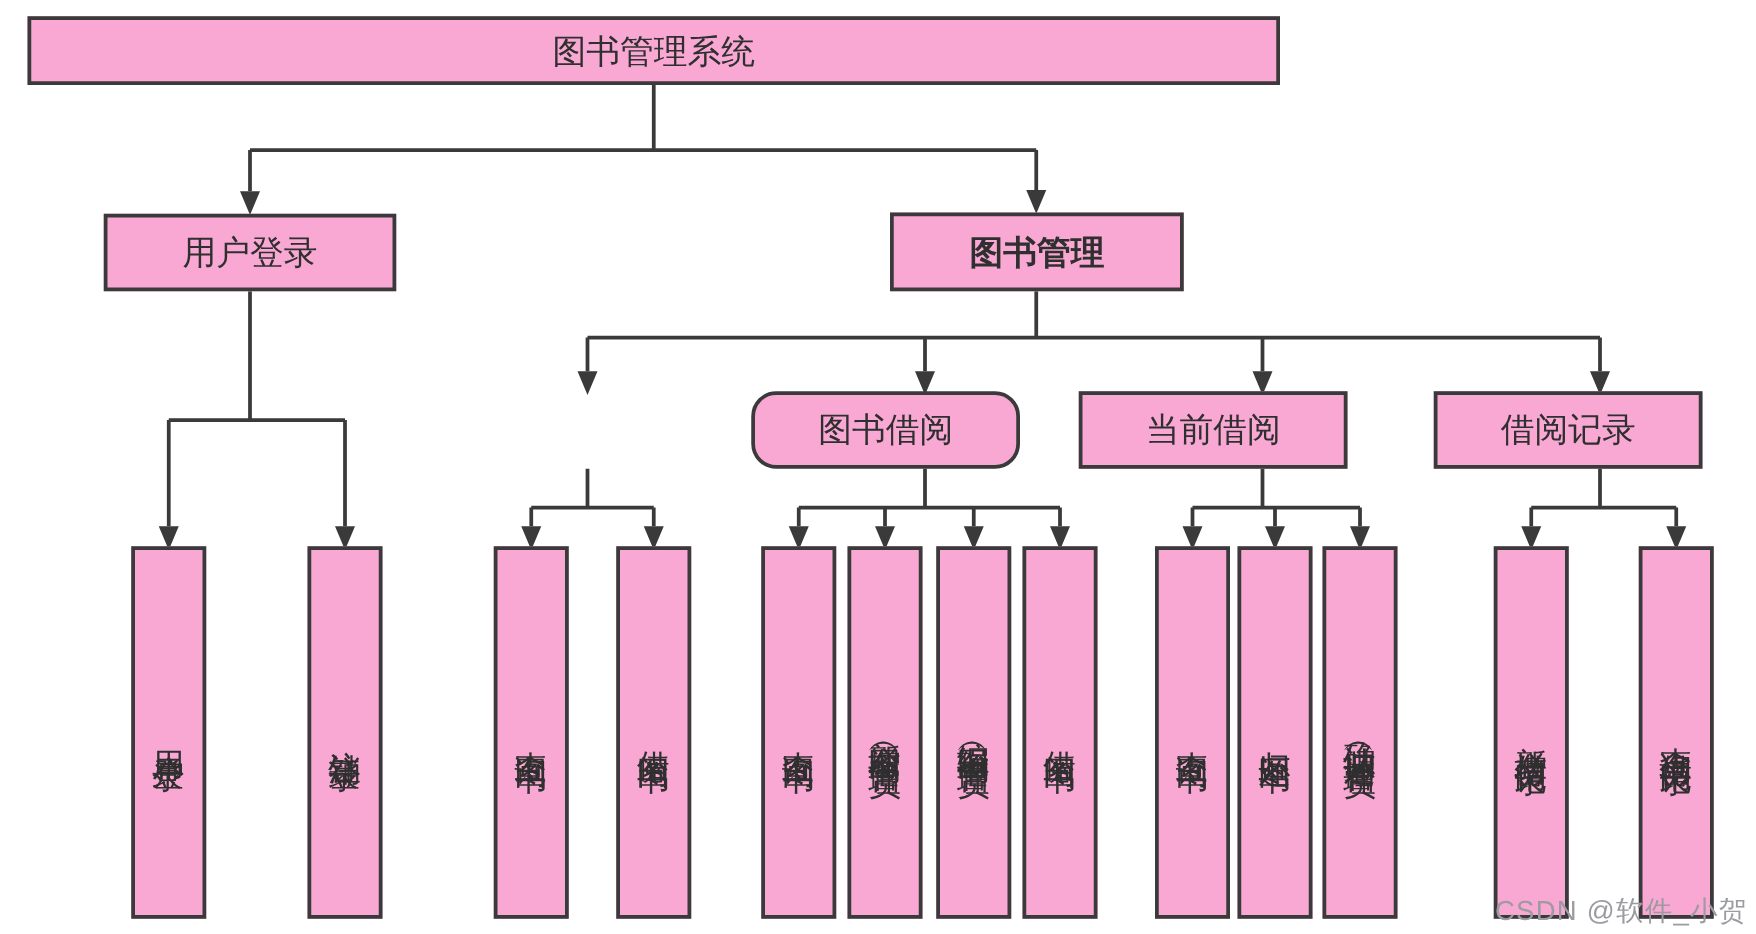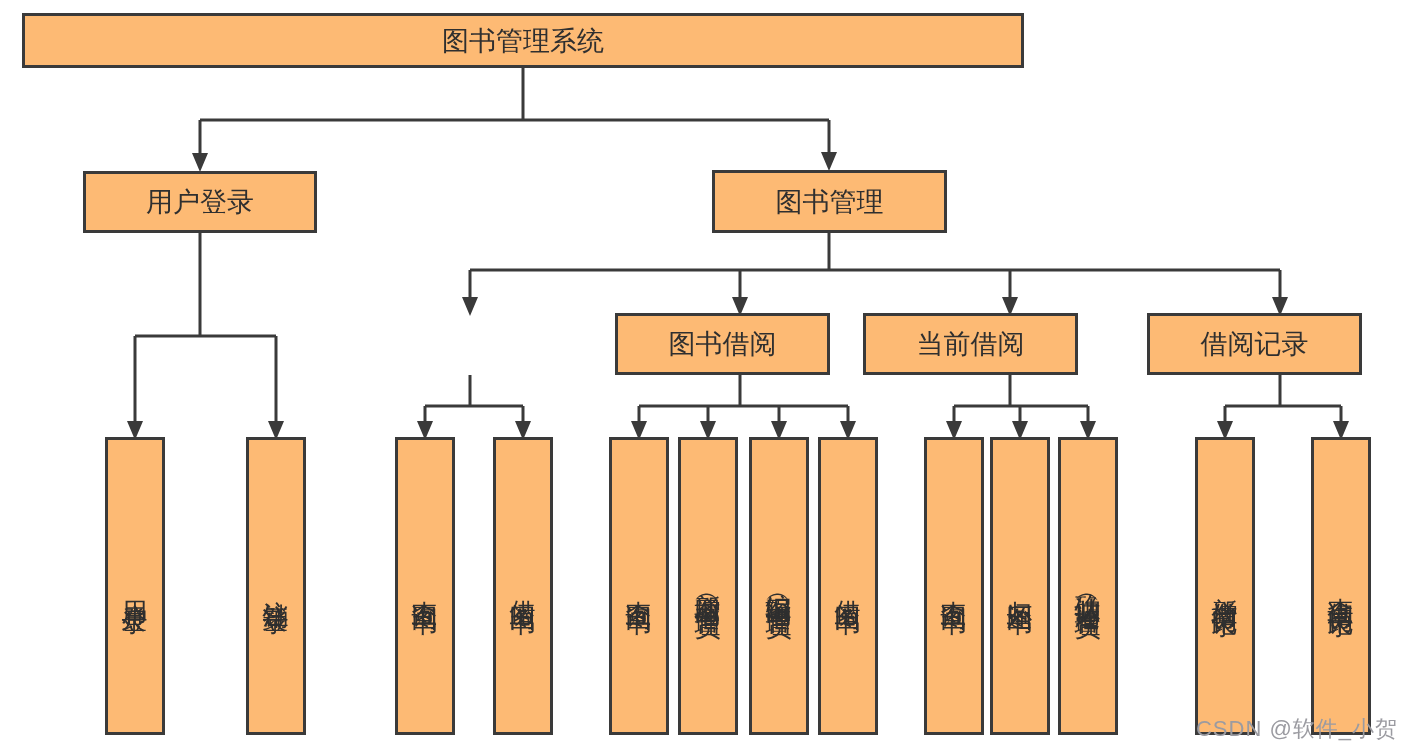--- a/index.html
+++ b/index.html
@@ -8,21 +8,21 @@
     width:1405px;height:747px;
     background:#ffffff;
     font-family:"Liberation Sans", sans-serif;
     overflow:hidden;
   }
   #connectors{position:absolute;left:0;top:0;width:1405px;height:747px;}
   .ln{stroke:#3a3a3a;stroke-width:3;fill:none;}
   .ar{fill:#3a3a3a;stroke:none;}
   .node{
     position:absolute;box-sizing:border-box;
-    border:3px solid #3a3a3a;background:#fdba74;
+    border:3px solid #3a3a3a;background:#f9a8d4;
     display:flex;align-items:center;justify-content:center;
     color:#2f2f2f;
   }
   .title-node{left:22px;top:13px;width:1002px;height:55px;font-size:27px;}
   .l2{height:62px;font-size:27px;}
   .l3{top:313px;width:215px;height:62px;font-size:27px;}
   .leaf{top:437px;width:60px;height:298px;font-size:26px;}
   .leaf .vtext{
     writing-mode:vertical-rl;
     text-orientation:mixed;
@@ -67,25 +67,25 @@
     <path class="ar" d="M1225,440 l-8,-19 h16 z M1341,440 l-8,-19 h16 z"></path>
   </svg>
 
   <div class="node title-node">
     <span>图书管理系统</span>
   </div>
 
   <div class="node l2" style="left:83px;top:171px;width:234px;">
     <span>用户登录</span>
   </div>
-  <div class="node l2" style="left:712px;top:170px;width:235px;height:63px;">
+  <div class="node l2" style="left:712px;top:170px;width:235px;height:63px;font-weight:bold;">
     <span>图书管理</span>
   </div>
 
-  <div class="node l3" style="left:615px;">
+  <div class="node l3" style="left:601px;border-radius:20px;">
     <span>图书借阅</span>
   </div>
   <div class="node l3" style="left:863px;">
     <span>当前借阅</span>
   </div>
   <div class="node l3" style="left:1147px;">
     <span>借阅记录</span>
   </div>
 
   <div class="node leaf" style="left:105px;">

